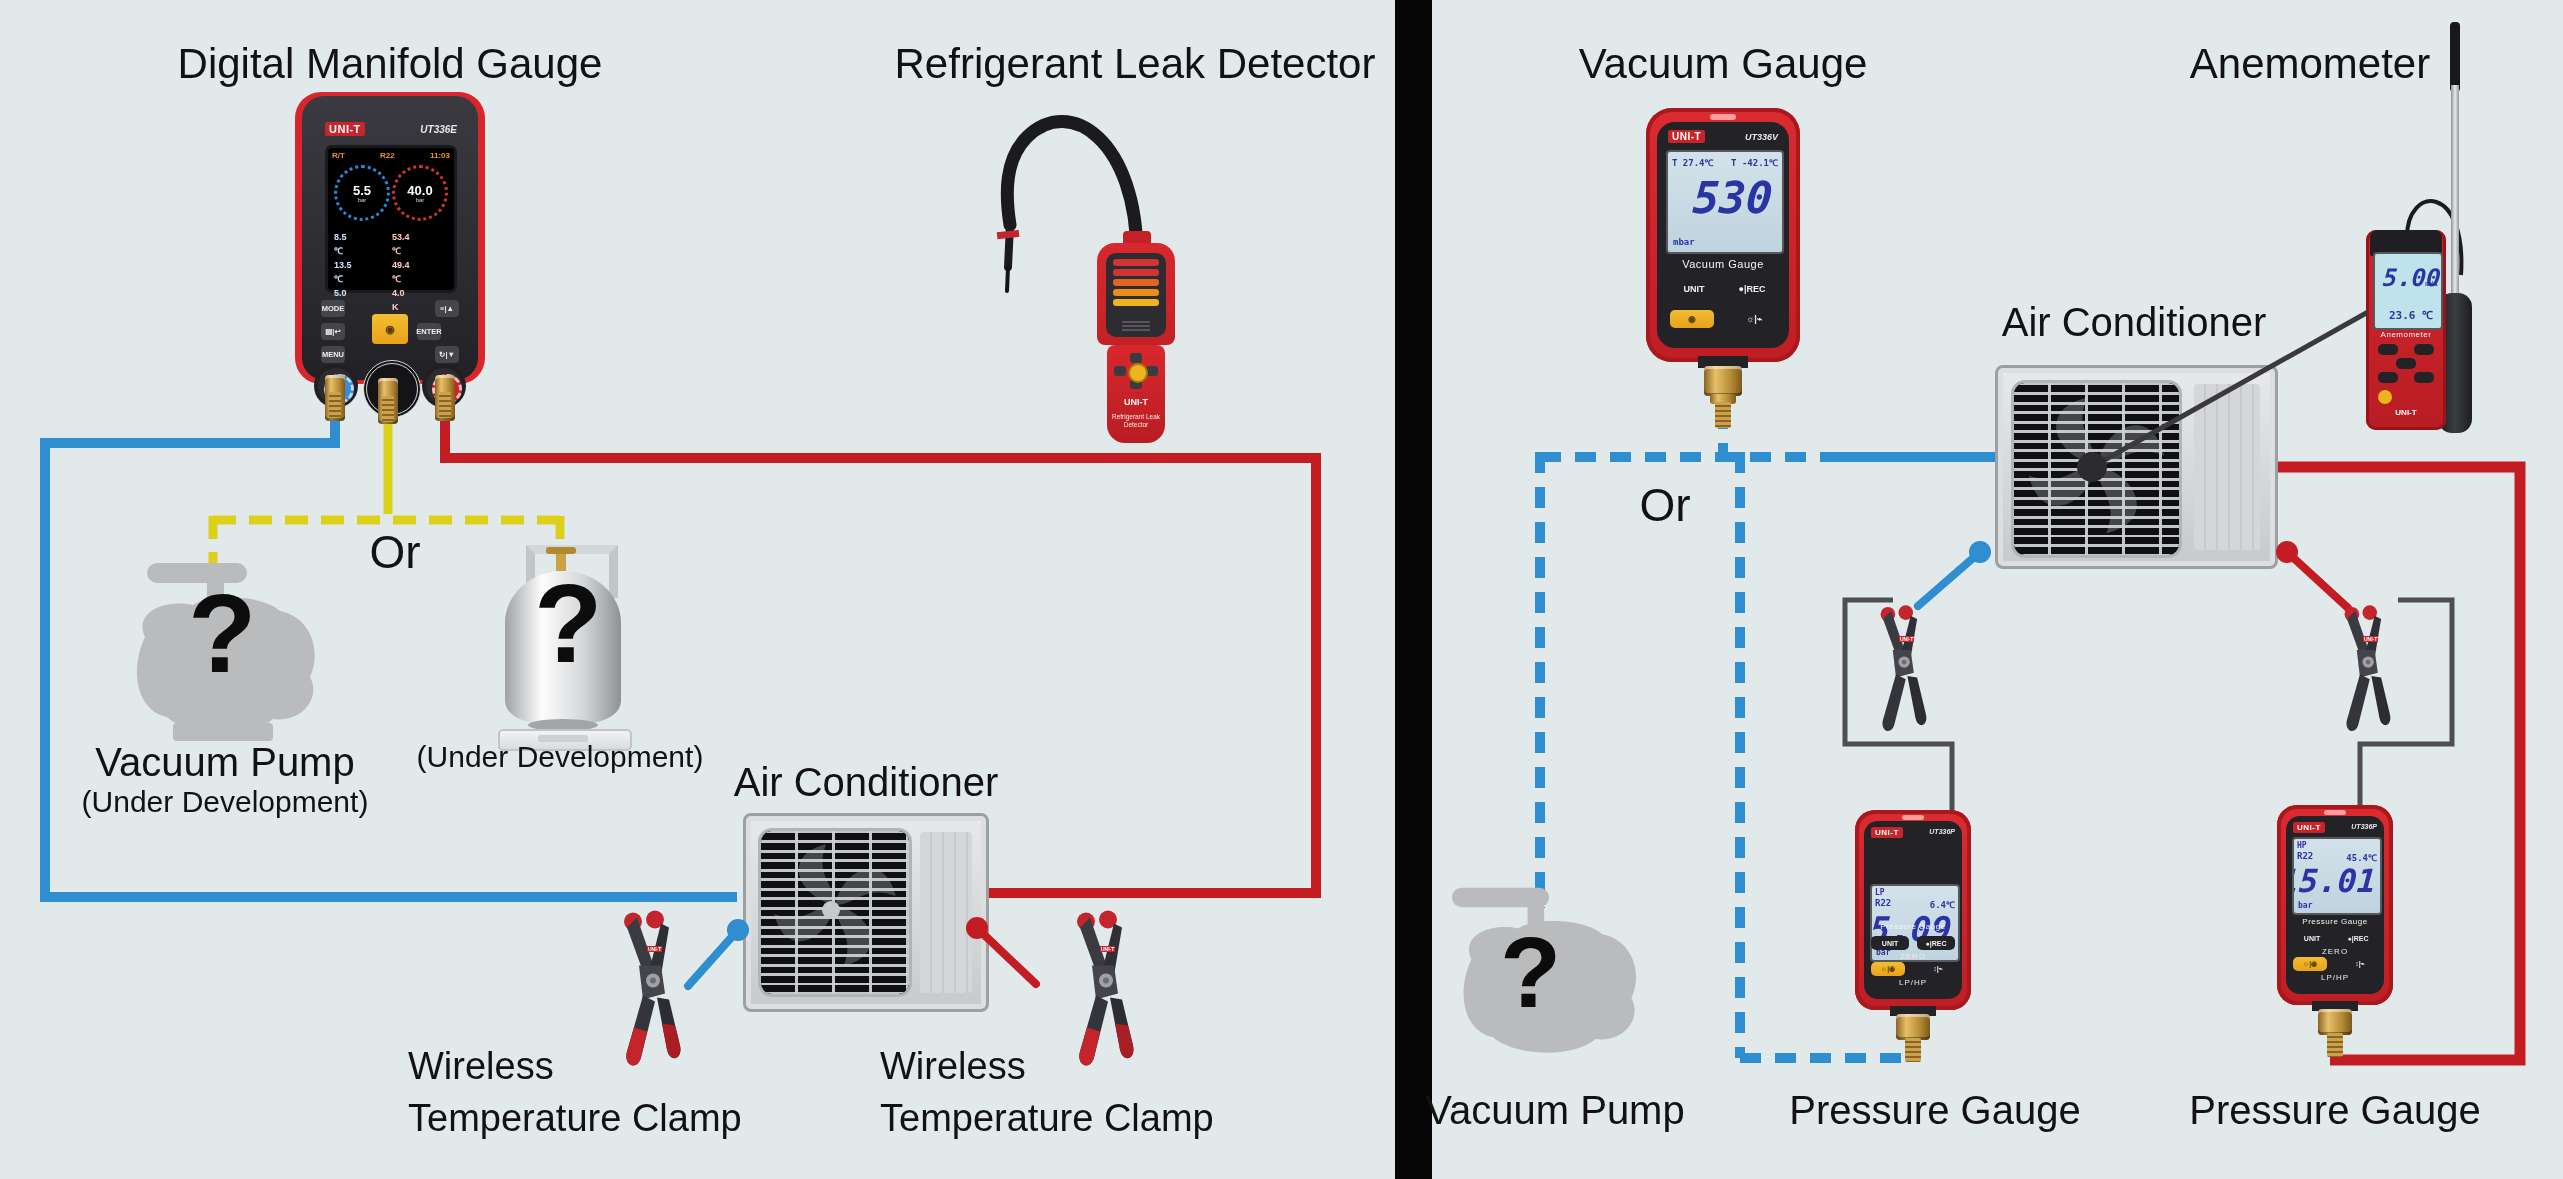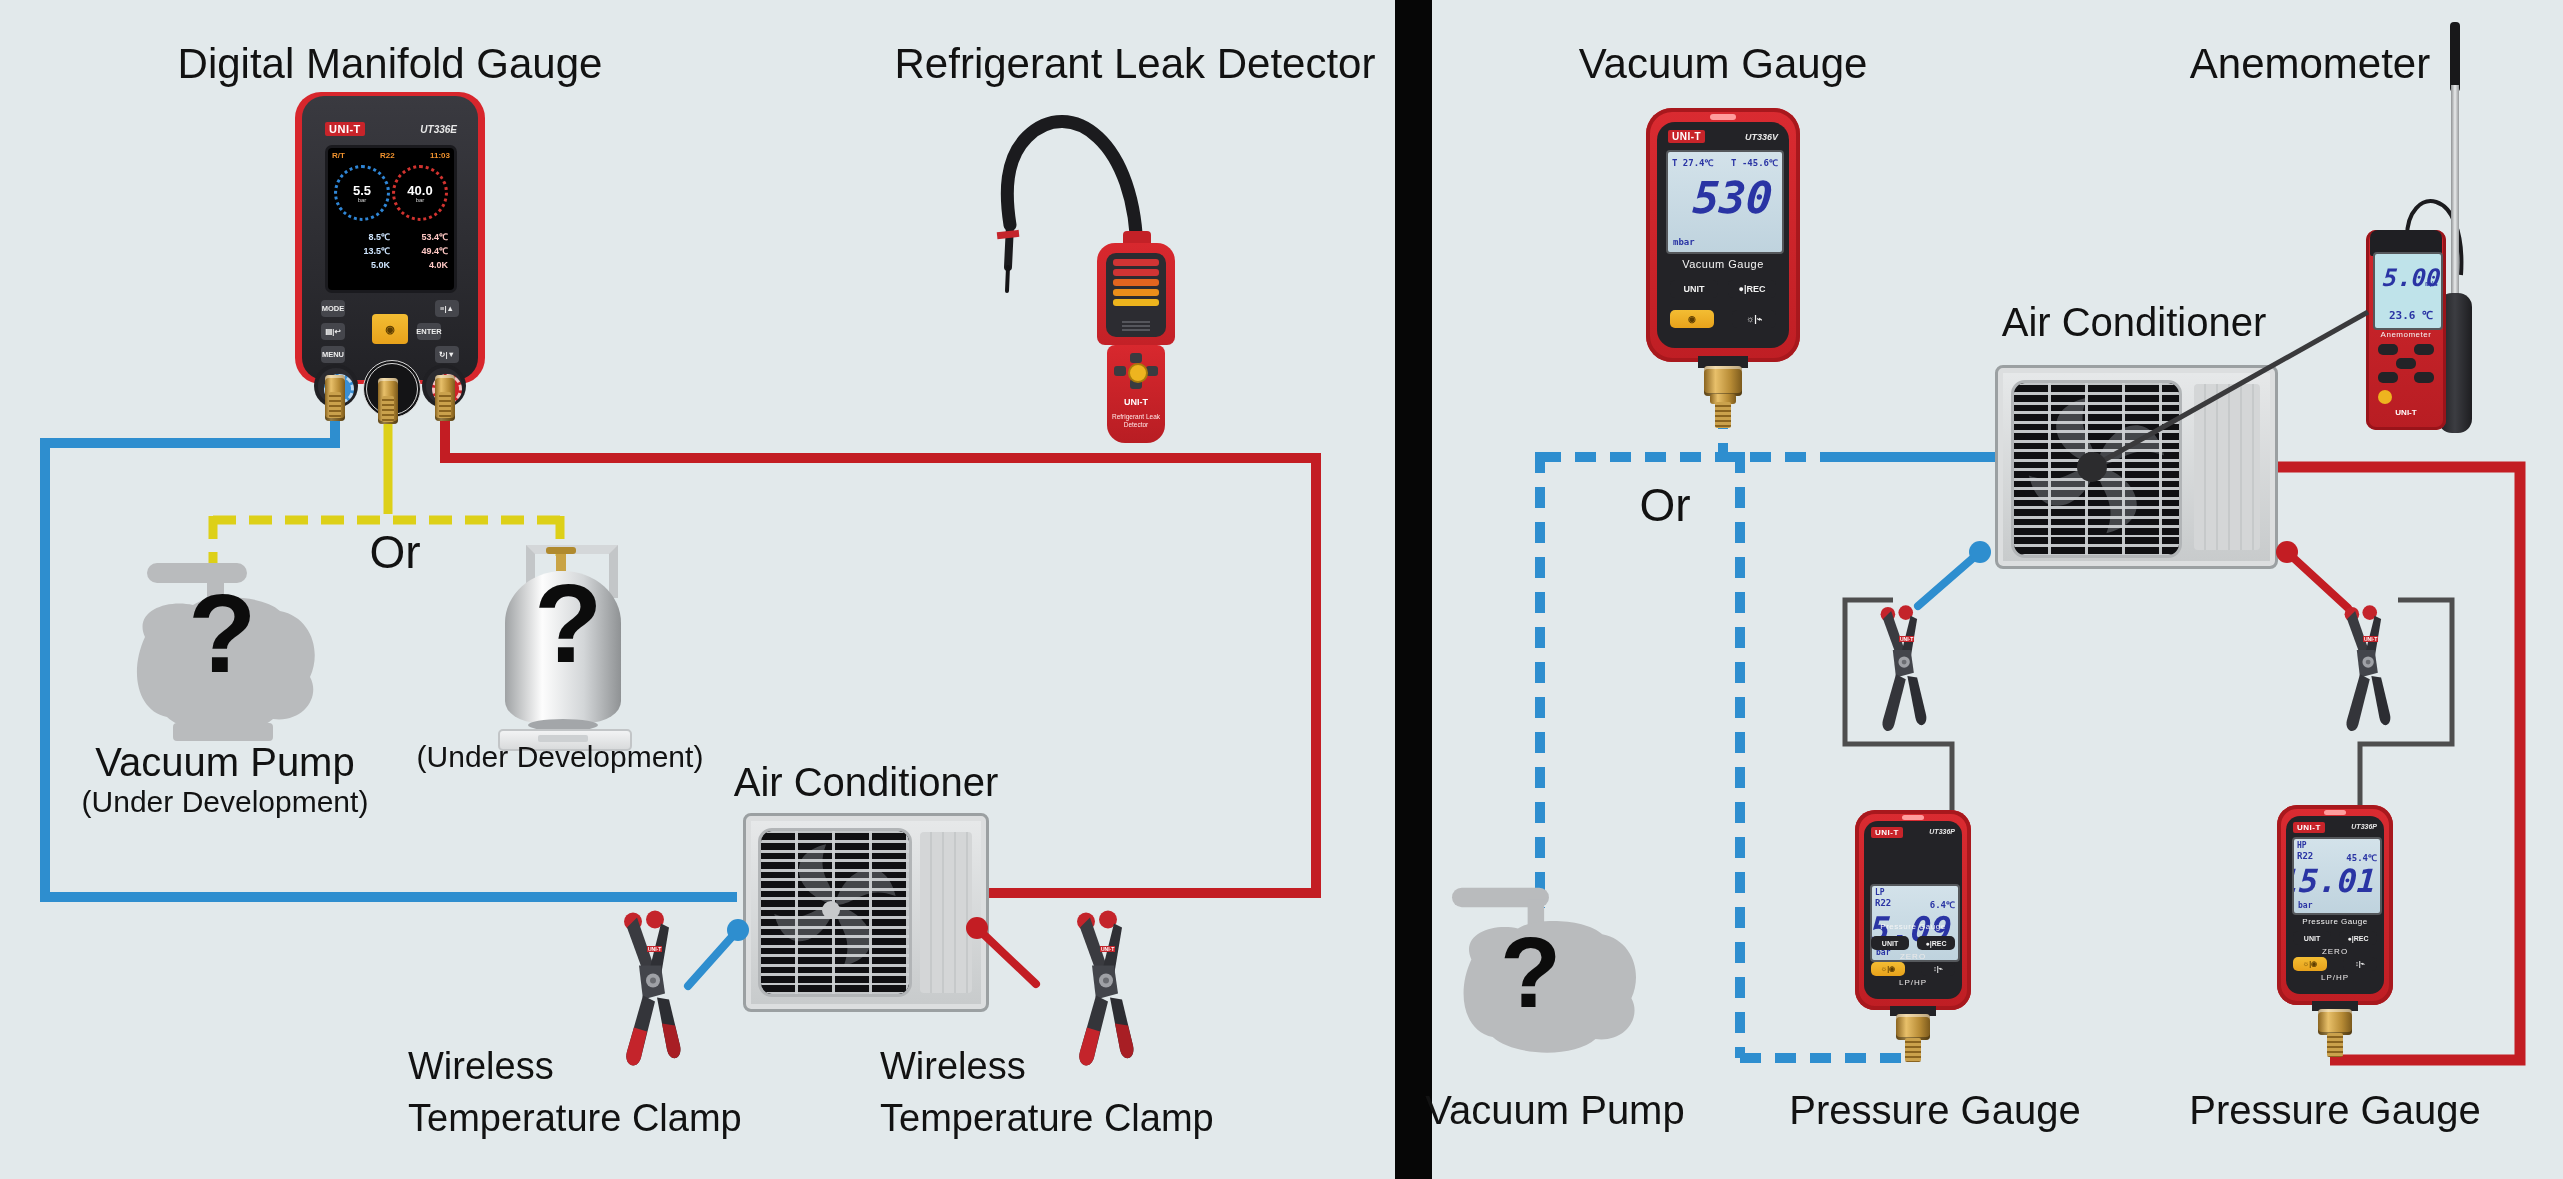--- a/index.html
+++ b/index.html
@@ -45,21 +45,21 @@
   #manifold .inner{position:absolute;left:7px;top:4px;width:176px;height:284px;background:linear-gradient(#3a3a40,#222226);border-radius:22px;}
   #manifold .screen{position:absolute;left:33px;top:56px;width:126px;height:142px;background:#000;border-radius:4px;
                     box-shadow:0 0 0 3px #1a1a1e;}
   .mg-status{position:absolute;left:4px;top:3px;right:4px;display:flex;justify-content:space-between;
              font-size:8px;color:#f0922e;font-weight:bold;}
   .mg-dial{position:absolute;width:50px;height:50px;border-radius:50%;display:flex;flex-direction:column;
            align-items:center;justify-content:center;color:#fff;}
   .mg-dial .v{font-size:13px;font-weight:bold;line-height:1;}
   .mg-dial .u{font-size:6px;opacity:.8;}
   .mg-rows{position:absolute;width:56px;font-size:9px;font-weight:bold;line-height:14px;}
-  .mg-rows div{display:flex;justify-content:flex-end;}
+  .mg-rows div{display:flex;justify-content:flex-end;flex-direction:column;}
   .mg-key{position:absolute;width:24px;height:17px;background:#45464c;border-radius:4px;color:#eee;
           font-size:7.5px;font-weight:bold;display:flex;align-items:center;justify-content:center;}
   .knob{position:absolute;border-radius:50%;}
 
   
   #leak .head{position:absolute;left:112px;top:158px;width:78px;height:102px;background:linear-gradient(#d8282e,#c32127);
               border-radius:18px 18px 8px 8px;}
   #leak .face{position:absolute;left:9px;top:10px;right:9px;height:84px;background:#2c2c31;border-radius:10px;}
   .ledbar{position:relative;height:7px;border-radius:3px;margin:3px auto 0;width:46px;}
   #leak .spk{position:absolute;left:50%;transform:translateX(-50%);bottom:5px;width:28px;height:11px;
@@ -259,21 +259,21 @@
 
   <div class="abs" style="left:1646px;top:108px;width:154px;height:310px;">
     <div class="vg-body" style="left:0;top:0;width:154px;height:254px;"></div>
     <div class="vg-led" style="left:64px;top:6px;"></div>
     <div class="vg-dark" style="left:11px;top:14px;width:132px;height:226px;"></div>
     <div class="brandchip" style="left:22px;top:22px;font-size:10px;">UNI-T</div>
     <div class="modeltxt" style="right:22px;top:24px;font-size:9px;">UT336V</div>
     <div class="lcd" style="left:20px;top:42px;width:114px;height:100px;">
       <div style="position:absolute;left:4px;top:4px;right:4px;display:flex;justify-content:space-between;font-size:9px;" class="lcd-small">
         <span><span>T</span> <span>27.4</span><span>℃</span></span>
-        <span><span>T</span> <span>-45.6</span><span>℃</span></span>
+        <span><span>T</span> <span>-42.1</span><span>℃</span></span>
       </div>
       <div class="lcd-big" style="position:absolute;right:10px;top:24px;font-size:44px;">530</div>
       <div class="lcd-small" style="position:absolute;left:5px;bottom:5px;font-size:9px;">mbar</div>
     </div>
     <div class="devname" style="left:0;top:150px;width:154px;">Vacuum Gauge</div>
     <div class="btn-dark" style="left:24px;top:172px;width:48px;height:18px;">UNIT</div>
     <div class="btn-dark" style="right:24px;top:172px;width:48px;height:18px;">●|REC</div>
     <div class="btn-yellow" style="left:24px;top:202px;width:44px;height:18px;">◉</div>
     <div class="btn-dark" style="right:24px;top:202px;width:44px;height:18px;">☼|⌁</div>
     <div style="position:absolute;left:52px;top:248px;width:50px;height:12px;background:#232327;"></div>

